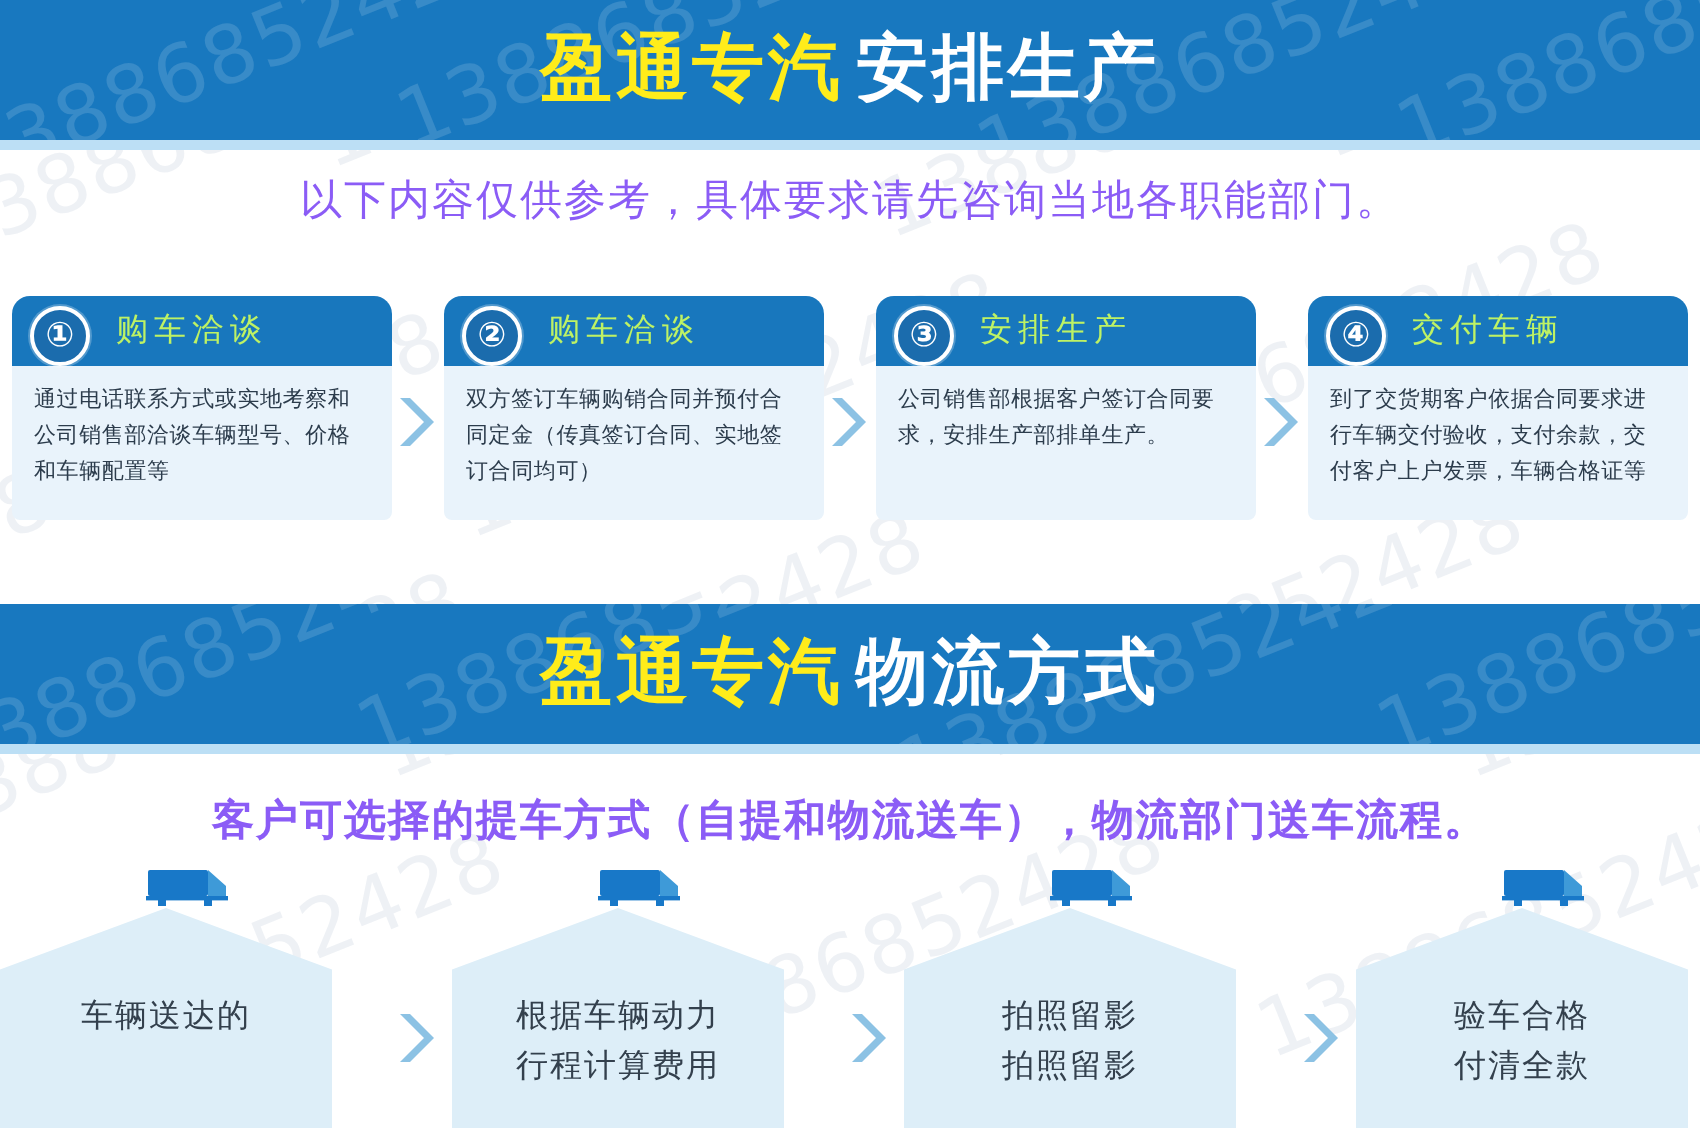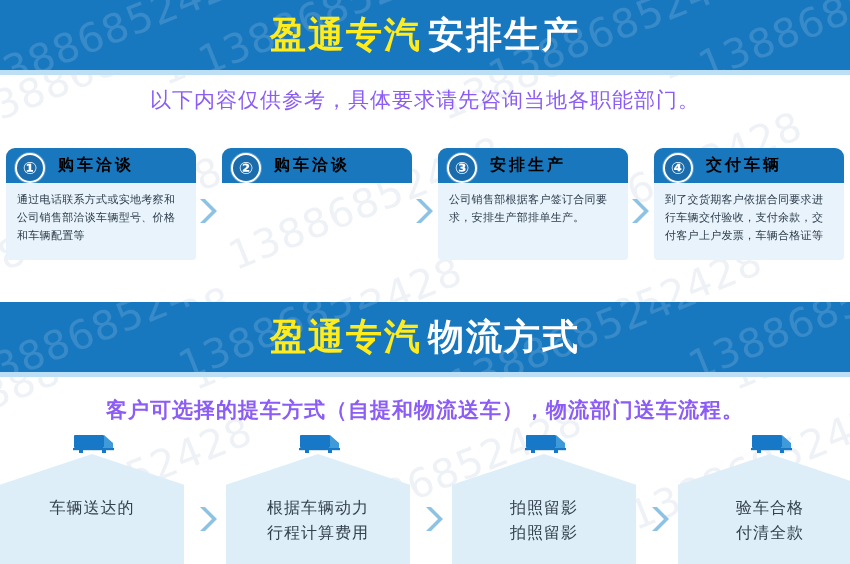--- a/index.html
+++ b/index.html
@@ -135,23 +135,23 @@
     font-size: 17px;
     font-weight: bold;
     display: flex;
     align-items: center;
     justify-content: center;
     z-index: 5;
     box-shadow: 0 0 0 1px rgba(255,255,255,0.25);
   }
   .step-title {
     margin-left: 52px;
-    color: #000000;
+    color: #bef264;
     font-size: 16px;
-    font-weight: bold;
+    font-weight: normal;
     letter-spacing: 3px;
   }
   .step-body {
     width: 190px;
     height: 78px;
     background: #e9f3fb;
     border-radius: 0 0 4px 4px;
     padding: 9px 11px 4px 11px;
     font-size: 11px;
     line-height: 1.65;
@@ -173,21 +173,21 @@
     position: absolute;
     top: 432px;
     left: 0;
     width: 850px;
     height: 132px;
     z-index: 3;
   }
   .del-card {
     position: absolute;
     top: 22px;
-    width: 184px;
+    width: 166px;
     height: 110px;
     background: #ddeef8;
     clip-path: polygon(0% 28%, 50% 0%, 100% 28%, 100% 100%, 0% 100%);
   }
   .del-text {
     position: absolute;
     left: 0;
     right: 0;
     top: 42px;
     text-align: center;
@@ -255,20 +255,21 @@
       <svg viewBox="0 0 22 30">
           <path d="M4 3 L16 15 L4 27 L9 27 L21 15 L9 3 Z" fill="#8cc2e4"></path>
         </svg>
     </div>
 
     <div class="step-card" style="left:222px;">
       <div class="hdr">
         <div class="step-num">②</div>
         <div class="step-title">购车洽谈</div>
       </div>
+      <div class="step-body">双方签订车辆购销合同并预付合同定金（传真签订合同、实地签订合同均可）</div>
     </div>
 
     <div class="chev" style="left:412px; top:56px;">
       <svg viewBox="0 0 22 30">
           <path d="M4 3 L16 15 L4 27 L9 27 L21 15 L9 3 Z" fill="#8cc2e4"></path>
         </svg>
     </div>
 
     <div class="step-card" style="left:438px;">
       <div class="hdr">

